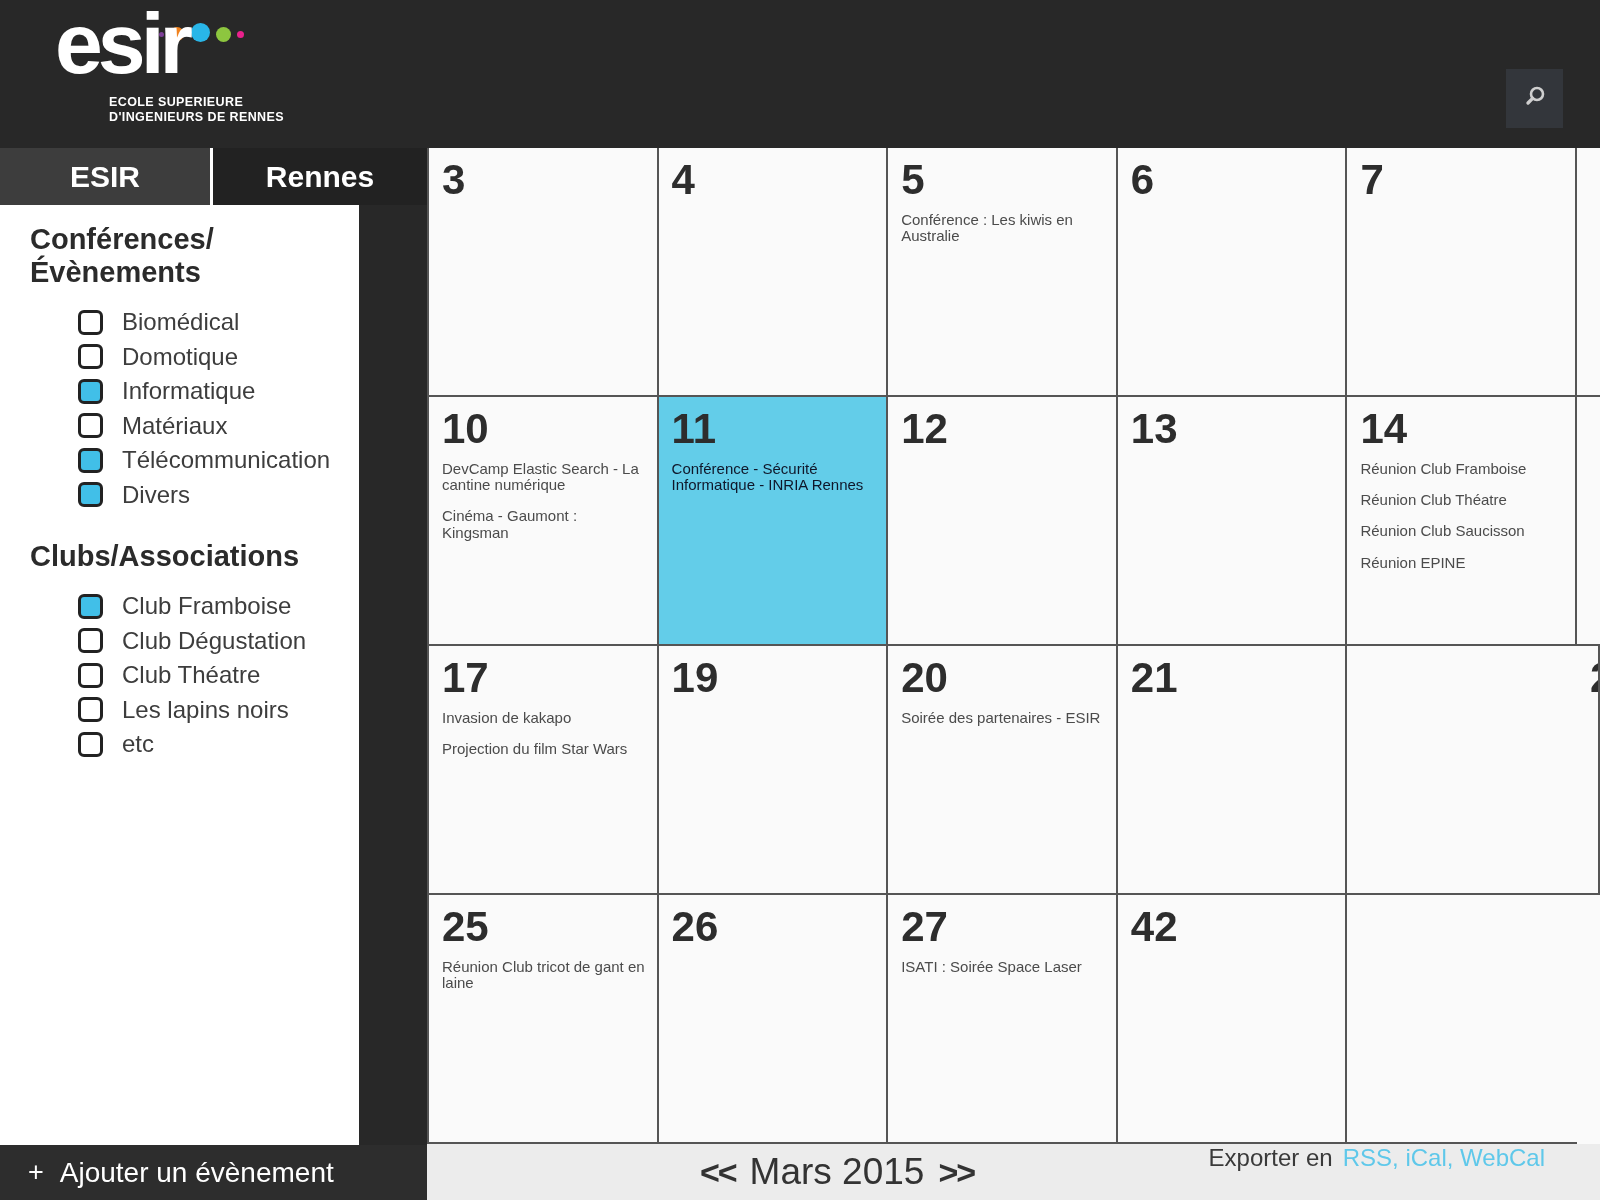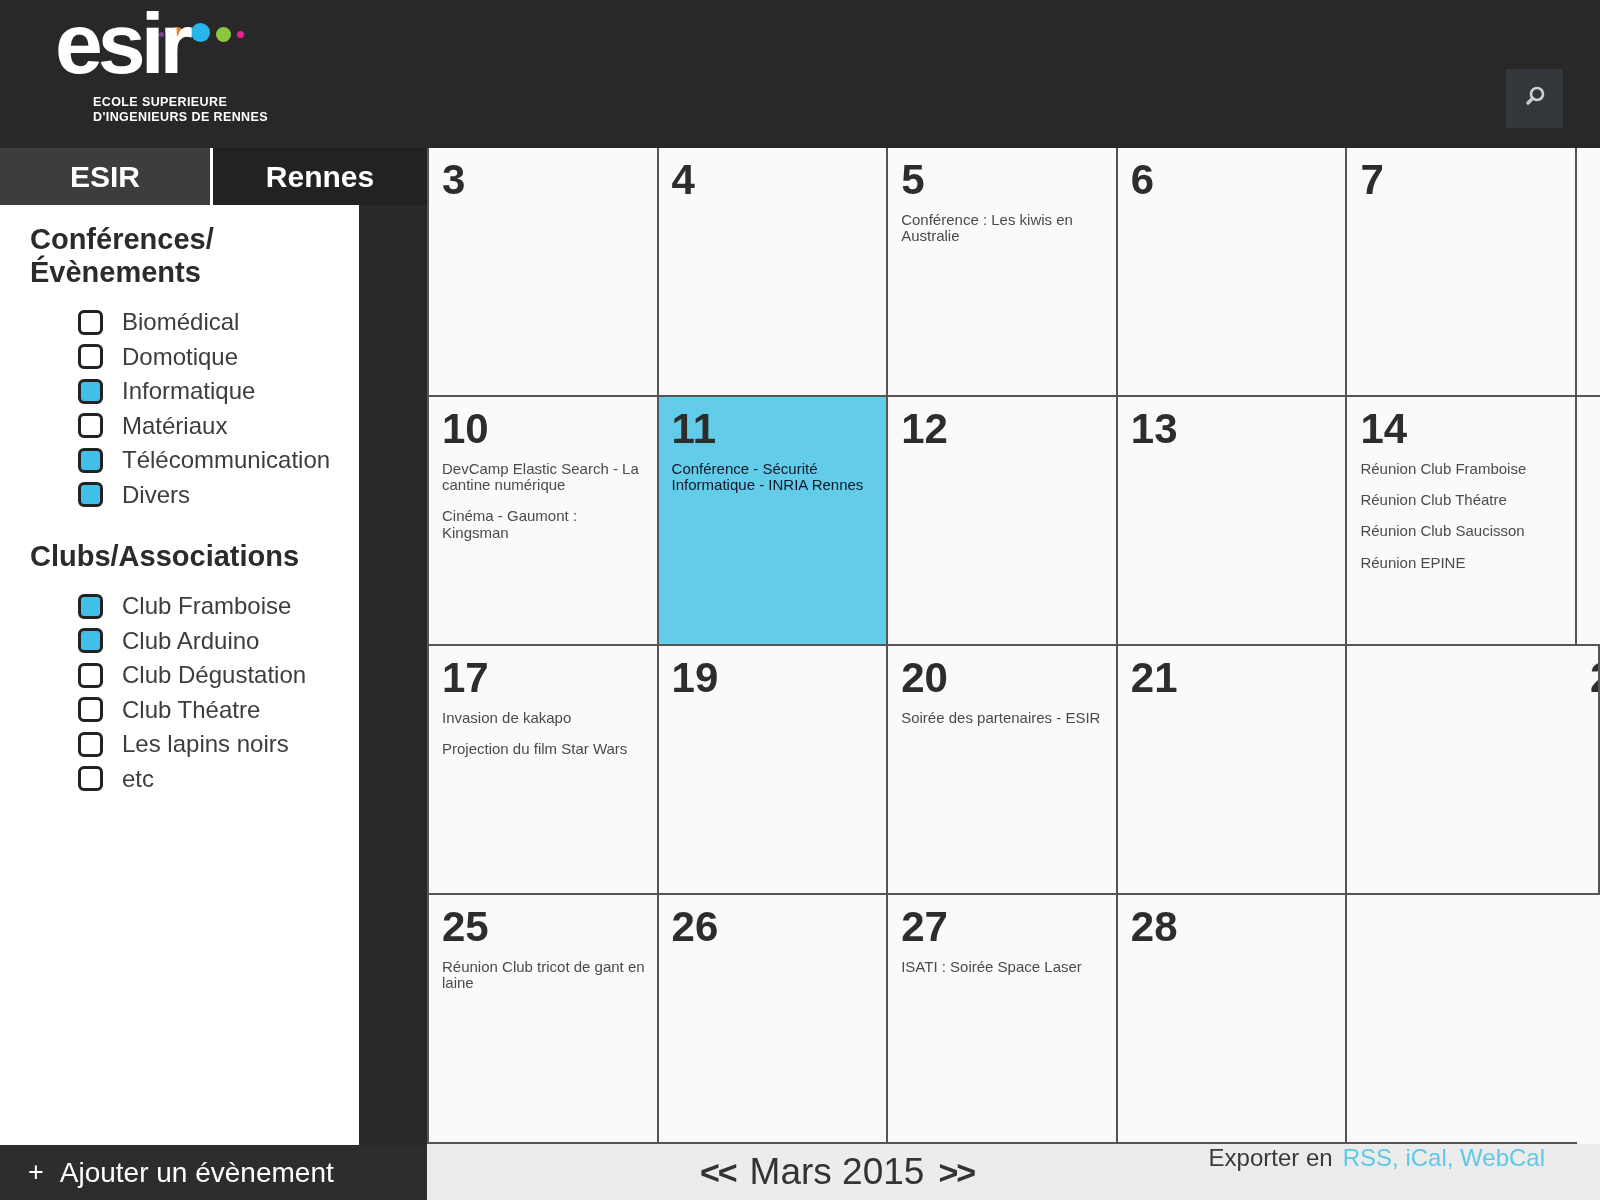--- a/index.html
+++ b/index.html
@@ -6,21 +6,21 @@
   body{
     width:1600px;height:1200px;position:relative;overflow:hidden;
     background:#282828;font-family:"Liberation Sans",sans-serif;
     -webkit-font-smoothing:antialiased;
   }
   
   .header{position:absolute;left:0;top:0;width:1600px;height:148px;background:#282828;}
   .logo{position:absolute;left:55px;top:6px;width:260px;height:130px;}
   .logo-text{position:absolute;left:0;top:-18px;margin:0;color:#fff;font-size:86px;
     font-weight:800;letter-spacing:-5px;line-height:110px;}
-  .logo-sub{position:absolute;left:38px;top:89px;color:#fff;font-size:12.5px;font-weight:700;
+  .logo-sub{position:absolute;left:54px;top:89px;color:#fff;font-size:12.5px;font-weight:700;
     letter-spacing:.4px;line-height:15px;white-space:nowrap;}
   .dot{position:absolute;border-radius:50%;}
   .dot1{left:104px;top:26px;width:5px;height:5px;}
   .dot2{left:115px;top:21px;width:14px;height:14px;}
   .dot3{left:136px;top:17px;width:19px;height:19px;}
   .dot4{left:161px;top:21px;width:15px;height:15px;}
   .dot5{left:182px;top:25px;width:7px;height:7px;}
   .search-btn{position:absolute;right:37px;top:69px;width:57px;height:59px;background:#33363b;
     display:flex;align-items:center;justify-content:center;cursor:pointer;border:none;}
   
@@ -125,24 +125,20 @@
       <div class="sb-item">
         <span class="cb on"></span>
         <span class="sb-label">Divers</span>
       </div>
       <h2 class="sb-title second">Clubs/Associations</h2>
       <div class="sb-item">
         <span class="cb on"></span>
         <span class="sb-label">Club Framboise</span>
       </div>
       <div class="sb-item">
-        <span class="cb on"></span>
-        <span class="sb-label">Club Arduino</span>
-      </div>
-      <div class="sb-item">
         <span class="cb"></span>
         <span class="sb-label">Club Dégustation</span>
       </div>
       <div class="sb-item">
         <span class="cb"></span>
         <span class="sb-label">Club Théatre</span>
       </div>
       <div class="sb-item">
         <span class="cb"></span>
         <span class="sb-label">Les lapins noirs</span>
@@ -219,21 +215,21 @@
       <div class="event">Réunion Club tricot de gant en laine</div>
     </div>
     <div class="cell">
       <div class="daynum">26</div>
     </div>
     <div class="cell">
       <div class="daynum">27</div>
       <div class="event">ISATI : Soirée Space Laser</div>
     </div>
     <div class="cell">
-      <div class="daynum">28</div>
+      <div class="daynum">42</div>
     </div>
     <div class="cell sliver"></div>
   </div>
 
 <div class="add-bar">
   <span class="add-plus">+</span>
   <span class="add-label">Ajouter un évènement</span>
 </div>
 
 <div class="cal-footer">

